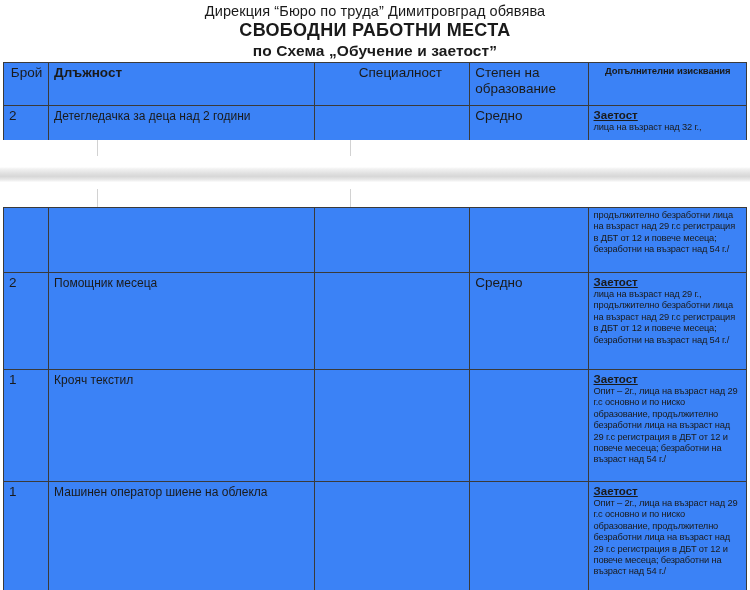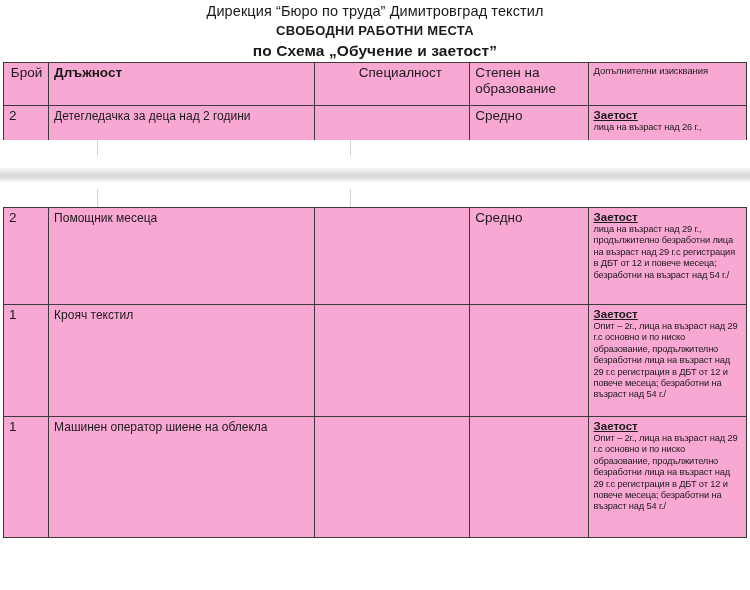--- a/index.html
+++ b/index.html
@@ -21,39 +21,39 @@
     text-align: center;
     padding-top: 2px;
   }
   .title-line-1 {
     font-size: 14.5px;
     line-height: 18px;
     font-weight: normal;
     letter-spacing: 0.1px;
   }
   .title-line-2 {
-    font-size: 13px;
+    font-size: 18px;
     line-height: 21px;
     font-weight: bold;
     letter-spacing: 0.3px;
   }
   .title-line-3 {
     font-size: 15.5px;
     line-height: 20px;
     font-weight: bold;
     letter-spacing: 0.1px;
   }
 
   
   .tbl {
     border-collapse: collapse;
     table-layout: fixed;
     margin-left: 3px;
     width: 744px;
-    background: #f9a8d4;
+    background: #3b82f6;
   }
   .tbl td, .tbl th {
     border: 1px solid #3a3a3a;
     vertical-align: top;
     padding: 2px 4px 2px 5px;
     font-weight: normal;
     text-align: left;
   }
   .c-count  { width: 45px; }
   .c-pos    { width: 265px; }
@@ -61,22 +61,23 @@
   .c-edu    { width: 118px; }
   .c-req    { width: 158px; }
 
   .hdr-cell {
     font-size: 13.5px;
     line-height: 16px;
   }
   .hdr-cell.small {
     font-size: 9.5px;
     line-height: 12px;
-    font-weight: normal;
+    font-weight: bold;
     letter-spacing: -0.1px;
+    text-align: center;
   }
   .num {
     text-align: center;
     font-size: 13.5px;
     line-height: 16px;
   }
   .pos-text {
     font-size: 12px;
     line-height: 16px;
   }
@@ -149,21 +150,21 @@
   #section-bottom {
     position: absolute;
     left: 0;
     top: 207px;
   }
 </style>
 </head>
 <body>
 
 <div class="doc-title">
-  <div class="title-line-1">Дирекция “Бюро по труда” Димитровград  текстил</div>
+  <div class="title-line-1">Дирекция “Бюро по труда” Димитровград  обявява</div>
   <div class="title-line-2">СВОБОДНИ РАБОТНИ МЕСТА</div>
   <div class="title-line-3">по Схема „Обучение и заетост”</div>
 </div>
 
 <div id="section-top">
   <table class="tbl">
     <colgroup>
       <col class="c-count">
         <col class="c-pos">
         <col class="c-spec">
@@ -180,21 +181,21 @@
       </tr>
     </thead>
     <tbody>
       <tr>
         <td class="num vmid" style="height:36px;">2</td>
         <td class="pos-text" style="height:36px;">Детегледачка за деца над 2 години</td>
         <td></td>
         <td class="edu-text">Средно</td>
         <td class="req">
           <span class="req-head">Заетост</span>
-          <span class="req-body">лица на възраст над 26 г.,</span>
+          <span class="req-body">лица на възраст над 32 г.,</span>
         </td>
       </tr>
     </tbody>
   </table>
 </div>
 
 <div id="gap-band">
   <div class="page-edge-top"></div>
   <div class="tick" style="left:97px;  top:0;  height:16px;"></div>
   <div class="tick" style="left:350px; top:0;  height:16px;"></div>
@@ -207,20 +208,29 @@
 <div id="section-bottom">
   <table class="tbl">
     <colgroup>
       <col class="c-count">
         <col class="c-pos">
         <col class="c-spec">
       <col class="c-edu">
         <col class="c-req">
     </colgroup>
     <tbody>
+      <tr>
+        <td class="num vmid" style="height:60px;"></td>
+        <td class="pos-text"></td>
+        <td></td>
+        <td class="edu-text"></td>
+        <td class="req">
+          <span class="req-body">продължително безработни лица на възраст над 29 г.с регистрация в ДБТ от 12 и повече месеца;  безработни на възраст над 54 г./</span>
+        </td>
+      </tr>
 
       <tr>
         <td class="num vmid" style="height:92px;">2</td>
         <td class="pos-text vmid">Помощник месеца</td>
         <td></td>
         <td class="edu-text">Средно</td>
         <td class="req">
           <span class="req-head">Заетост</span>
           <span class="req-body">лица на възраст над 29 г., продължително безработни лица на възраст над 29 г.с регистрация в ДБТ от 12 и повече месеца;  безработни на възраст над 54 г./</span>
         </td>

